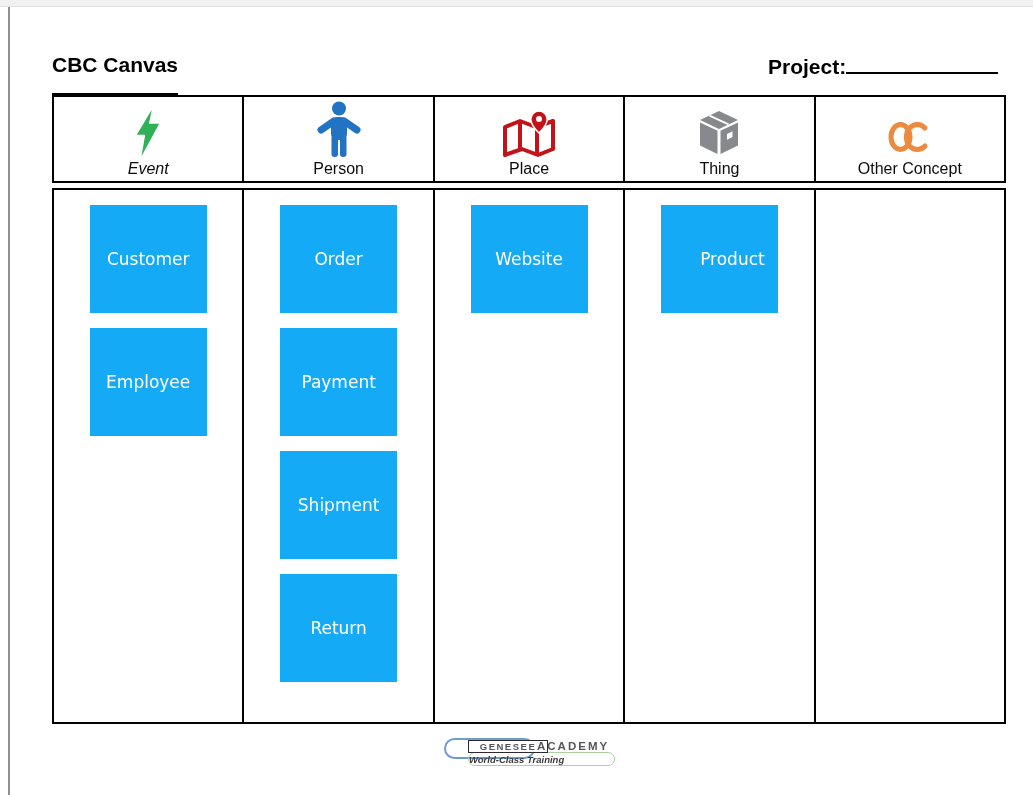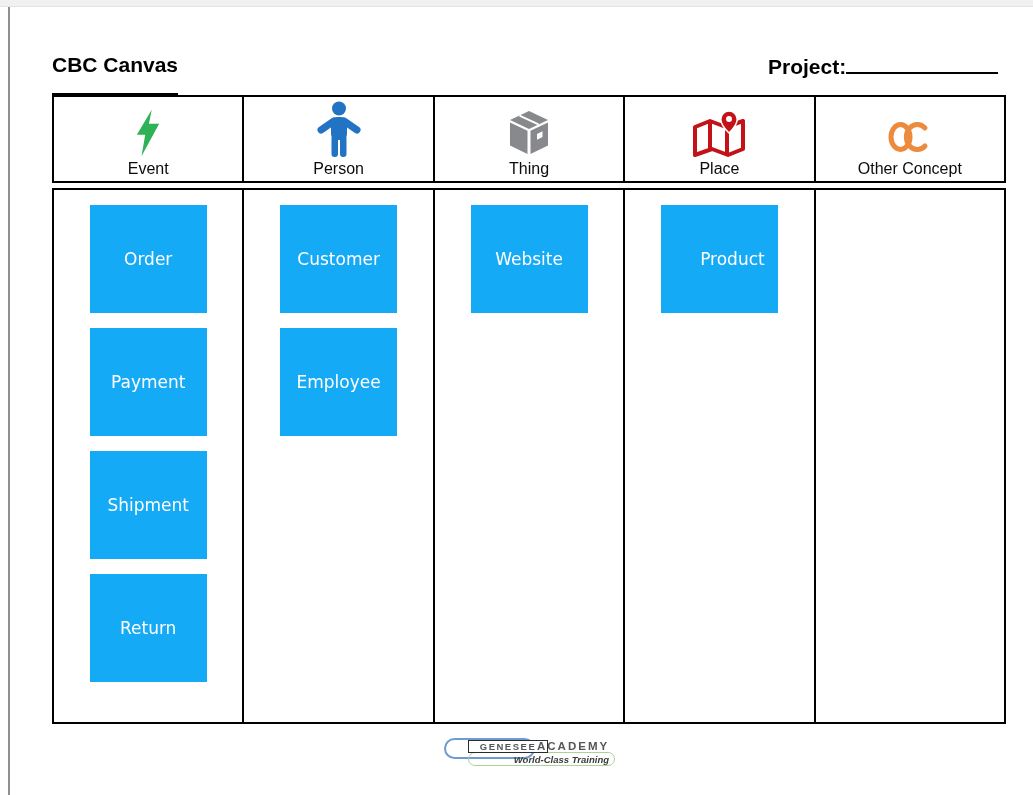--- a/index.html
+++ b/index.html
@@ -9,36 +9,36 @@
   .left-rule { position:absolute; left:8px; top:7px; width:2px; height:788px; background:#8f8f8f; }
 
   .page-title { position:absolute; left:52px; top:53px; font-size:21px; font-weight:bold; color:#000;
                 border-bottom:2.5px solid #000; padding-bottom:16px; }
 
   .project { position:absolute; left:768px; top:54px; font-size:21px; font-weight:bold; color:#000; white-space:nowrap; }
   .project-line { display:inline-block; width:152px; border-bottom:2.5px solid #000; height:20px; vertical-align:baseline; }
 
   .board-header { position:absolute; left:52px; top:95px; width:954px; height:88px; display:flex; border:2px solid #000; background:#fff; }
   .hcell { flex:1 1 0; border-left:2px solid #000; display:flex; flex-direction:column; align-items:center; justify-content:flex-end; padding-bottom:3px; }
-  .hcell:first-child { border-left:none; }
+  .hcell:first-child { border-left:none;font-style:italic; }
   .icon-box { height:56px; display:flex; align-items:flex-end; justify-content:center; margin-bottom:3px; }
   .hlabel { font-size:16px; color:#0b0b0b; line-height:18px; }
 
   .board-body { position:absolute; left:52px; top:188px; width:954px; height:536px; display:flex; border:2px solid #000; background:#fff; }
   .bcell { flex:1 1 0; border-left:2px solid #000; display:flex; flex-direction:column; align-items:center; padding-top:15px; }
   .bcell:first-child { border-left:none; }
 
   .note { width:117px; height:108px; margin-bottom:15px; display:flex; align-items:center; justify-content:center;
           color:#fff; font-size:17px; font-family:"DejaVu Sans", sans-serif; text-align:center; flex:0 0 auto; }
   .bcell:nth-child(3) .note:nth-child(2) { transform:translateX(5px); }
 
   .logo { position:absolute; left:444px; top:736px; width:180px; height:34px; }
   .logo-blue { position:absolute; left:0; top:2px; width:91px; height:21px; border:2px solid #6f9bd1; border-radius:11px; background:#fff; }
   .logo-green { position:absolute; left:24px; top:16px; width:147px; height:14px; border:1.5px solid #abd29c; border-radius:8px;
-                display:flex; align-items:center; justify-content:flex-end; padding-right:5px;
+                display:flex; align-items:center; padding-right:5px;
                 font-style:italic; font-size:9.5px; color:#3a3a3a; font-weight:bold; }
   .logo-genesee { position:absolute; left:24px; top:4px; width:80px; height:13px; border:1.5px solid #2b2b2b; background:#fff;
                   display:flex; align-items:center; justify-content:center;
                   font-size:9.5px; font-weight:bold; letter-spacing:1.5px; color:#55565a; }
   .logo-academy { position:absolute; left:93px; top:4px; height:13px; line-height:13px;
                   font-size:11.5px; font-weight:bold; letter-spacing:2px; color:#55565a; }
 </style>
 </head>
 <body>
 
@@ -68,74 +68,74 @@
         <line x1="18" y1="20" x2="5" y2="29" stroke-width="7" stroke-linecap="round"></line>
         <line x1="28" y1="20" x2="41" y2="29" stroke-width="7" stroke-linecap="round"></line>
         <rect x="15.5" y="34" width="6.5" height="22" rx="3" stroke="none"></rect>
         <rect x="24" y="34" width="6.5" height="22" rx="3" stroke="none"></rect>
       </svg>
     </span>
     <span class="hlabel">Person</span>
   </div>
   <div class="hcell">
     <span class="icon-box">
+      <svg width="52" height="46" viewBox="0 0 52 46">
+        <path d="M2 16 L17 10 L33 16 L50 10 V38 L35 44 L19 38 L2 44 Z" fill="none" stroke="#c41318" stroke-width="4" stroke-linejoin="round"></path>
+        <line x1="17" y1="10" x2="17" y2="38" stroke="#c41318" stroke-width="4"></line>
+        <line x1="34" y1="16" x2="34" y2="44" stroke="#c41318" stroke-width="4"></line>
+        <path d="M36 0 c-4.6 0 -8.2 3.6 -8.2 8.2 c0 5.8 8.2 13.8 8.2 13.8 s8.2 -8 8.2 -13.8 C44.2 3.6 40.6 0 36 0 Z" fill="#c41318" stroke="#fff" stroke-width="1.5"></path>
+        <circle cx="36" cy="8" r="3" fill="#fff"></circle>
+      </svg>
+    </span>
+    <span class="hlabel">Place</span>
+  </div>
+  <div class="hcell">
+    <span class="icon-box">
       <svg width="42" height="48" viewBox="0 0 42 46">
         <polygon points="21,1 40,10 21,19 2,10" fill="#87898c"></polygon>
         <line x1="11.5" y1="5.7" x2="30.5" y2="14.3" stroke="#fff" stroke-width="2"></line>
         <polygon points="2,12.5 19.5,20.7 19.5,44 2,35.5" fill="#87898c"></polygon>
         <polygon points="40,12.5 22.5,20.7 22.5,44 40,35.5" fill="#87898c"></polygon>
         <polygon points="29,24 34.5,21.3 34.5,27 29,29.7" fill="#fff"></polygon>
       </svg>
     </span>
     <span class="hlabel">Thing</span>
-  </div>
-  <div class="hcell">
-    <span class="icon-box">
-      <svg width="52" height="46" viewBox="0 0 52 46">
-        <path d="M2 16 L17 10 L33 16 L50 10 V38 L35 44 L19 38 L2 44 Z" fill="none" stroke="#c41318" stroke-width="4" stroke-linejoin="round"></path>
-        <line x1="17" y1="10" x2="17" y2="38" stroke="#c41318" stroke-width="4"></line>
-        <line x1="34" y1="16" x2="34" y2="44" stroke="#c41318" stroke-width="4"></line>
-        <path d="M36 0 c-4.6 0 -8.2 3.6 -8.2 8.2 c0 5.8 8.2 13.8 8.2 13.8 s8.2 -8 8.2 -13.8 C44.2 3.6 40.6 0 36 0 Z" fill="#c41318" stroke="#fff" stroke-width="1.5"></path>
-        <circle cx="36" cy="8" r="3" fill="#fff"></circle>
-      </svg>
-    </span>
-    <span class="hlabel">Place</span>
   </div>
   <div class="hcell">
     <span class="icon-box" style="padding-bottom:4px;">
       <svg width="44" height="32" viewBox="0 0 44 32">
         <ellipse cx="12.5" cy="16" rx="9.5" ry="12.5" fill="none" stroke="#ec8a3e" stroke-width="5"></ellipse>
         <path d="M37 7 A 11 12.5 0 1 0 37 25" fill="none" stroke="#ec8a3e" stroke-width="5" stroke-linecap="round"></path>
       </svg>
     </span>
     <span class="hlabel">Other Concept</span>
   </div>
 </div>
 
 <div class="board-body">
   <div class="bcell">
       <div class="note" style="background: rgb(21, 170, 246);">
+        <span>Customer</span>
+      </div>
+      <div class="note" style="background: rgb(21, 170, 246);">
+        <span>Employee</span>
+      </div>
+    </div>
+  <div class="bcell">
+      <div class="note" style="background: rgb(21, 170, 246);">
         <span>Order</span>
       </div>
       <div class="note" style="background: rgb(21, 170, 246);">
         <span>Payment</span>
       </div>
       <div class="note" style="background: rgb(21, 170, 246);">
         <span>Shipment</span>
       </div>
       <div class="note" style="background: rgb(21, 170, 246);">
         <span>Return</span>
-      </div>
-    </div>
-  <div class="bcell">
-      <div class="note" style="background: rgb(21, 170, 246);">
-        <span>Customer</span>
-      </div>
-      <div class="note" style="background: rgb(21, 170, 246);">
-        <span>Employee</span>
       </div>
     </div>
   <div class="bcell">
       <div class="note" style="background: rgb(21, 170, 246);">
         <span>Website</span>
       </div>
     </div>
   <div class="bcell">
       <div class="note" style="background: rgb(21, 170, 246); padding-left: 26px;">
         <span>Product</span>

